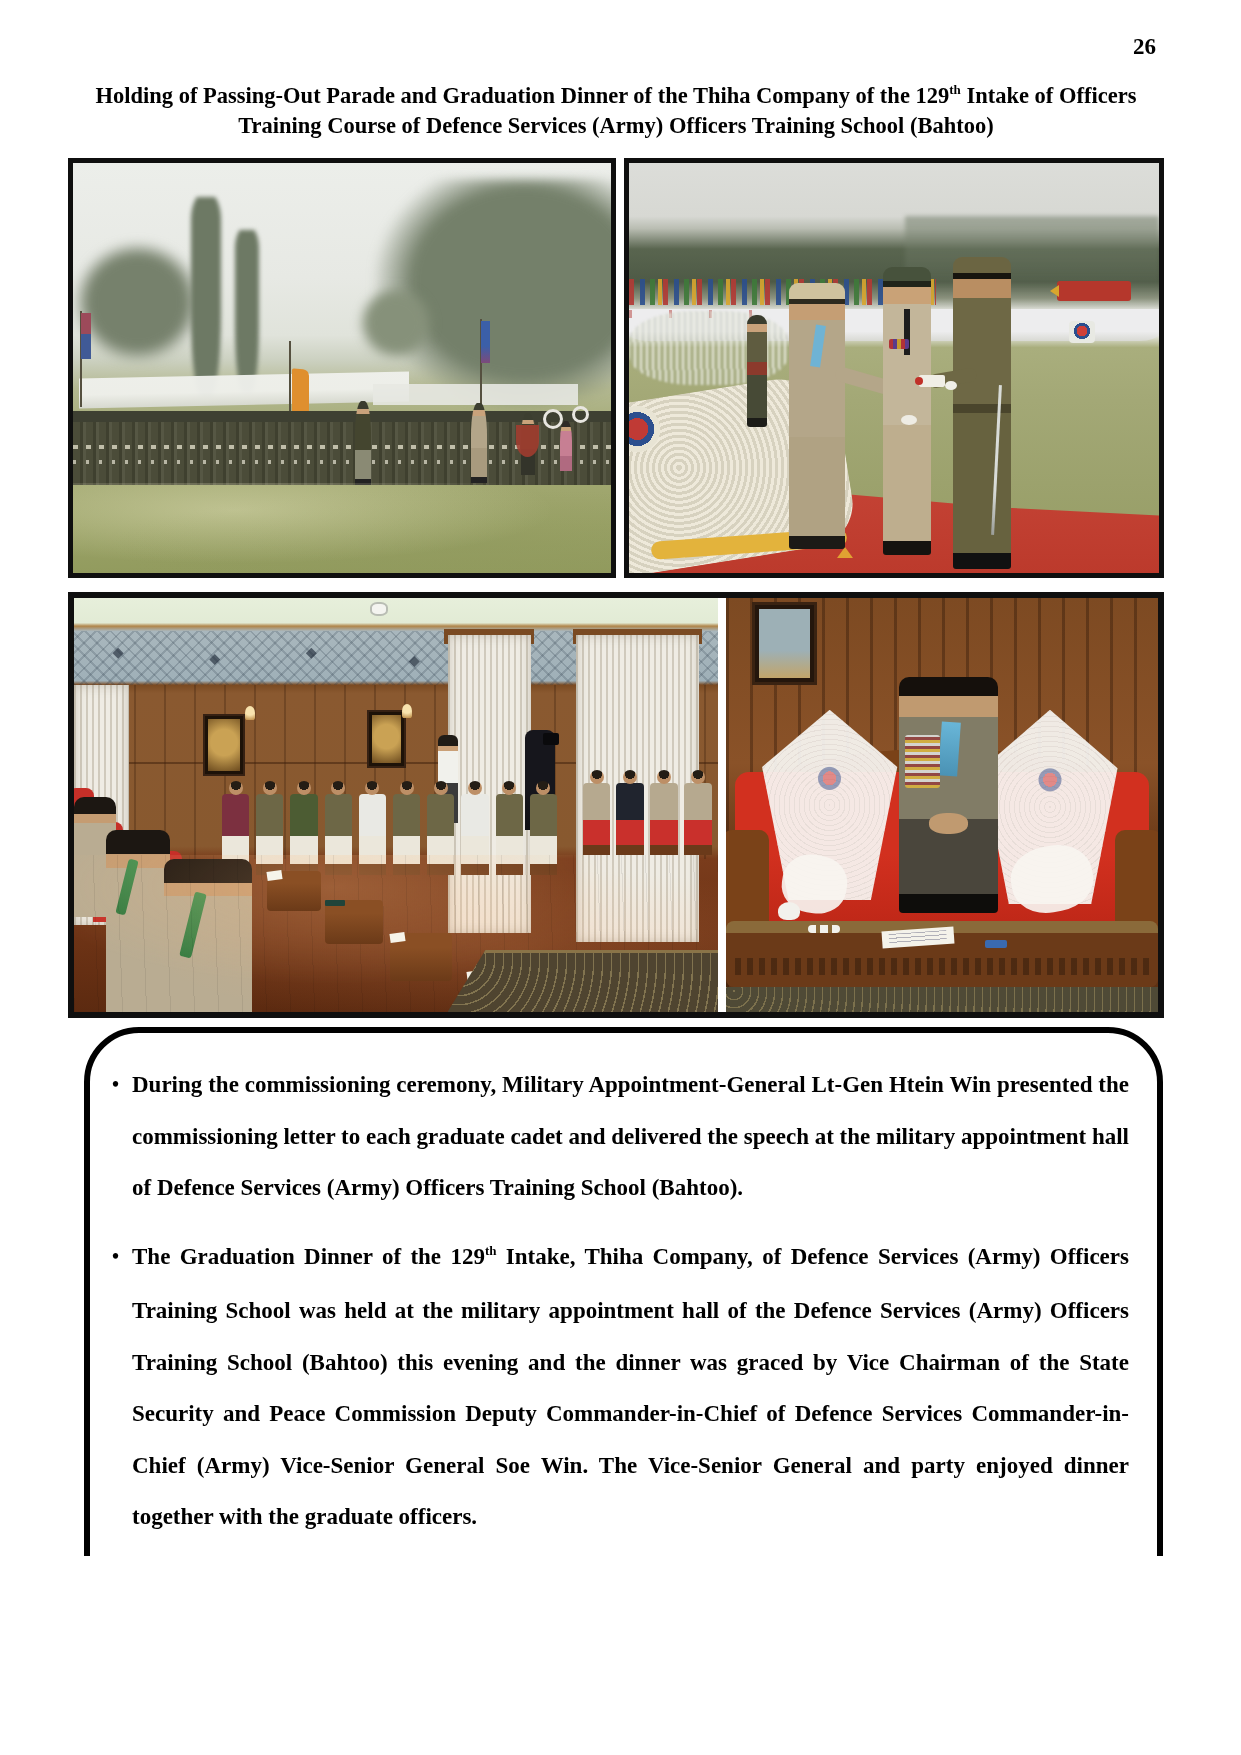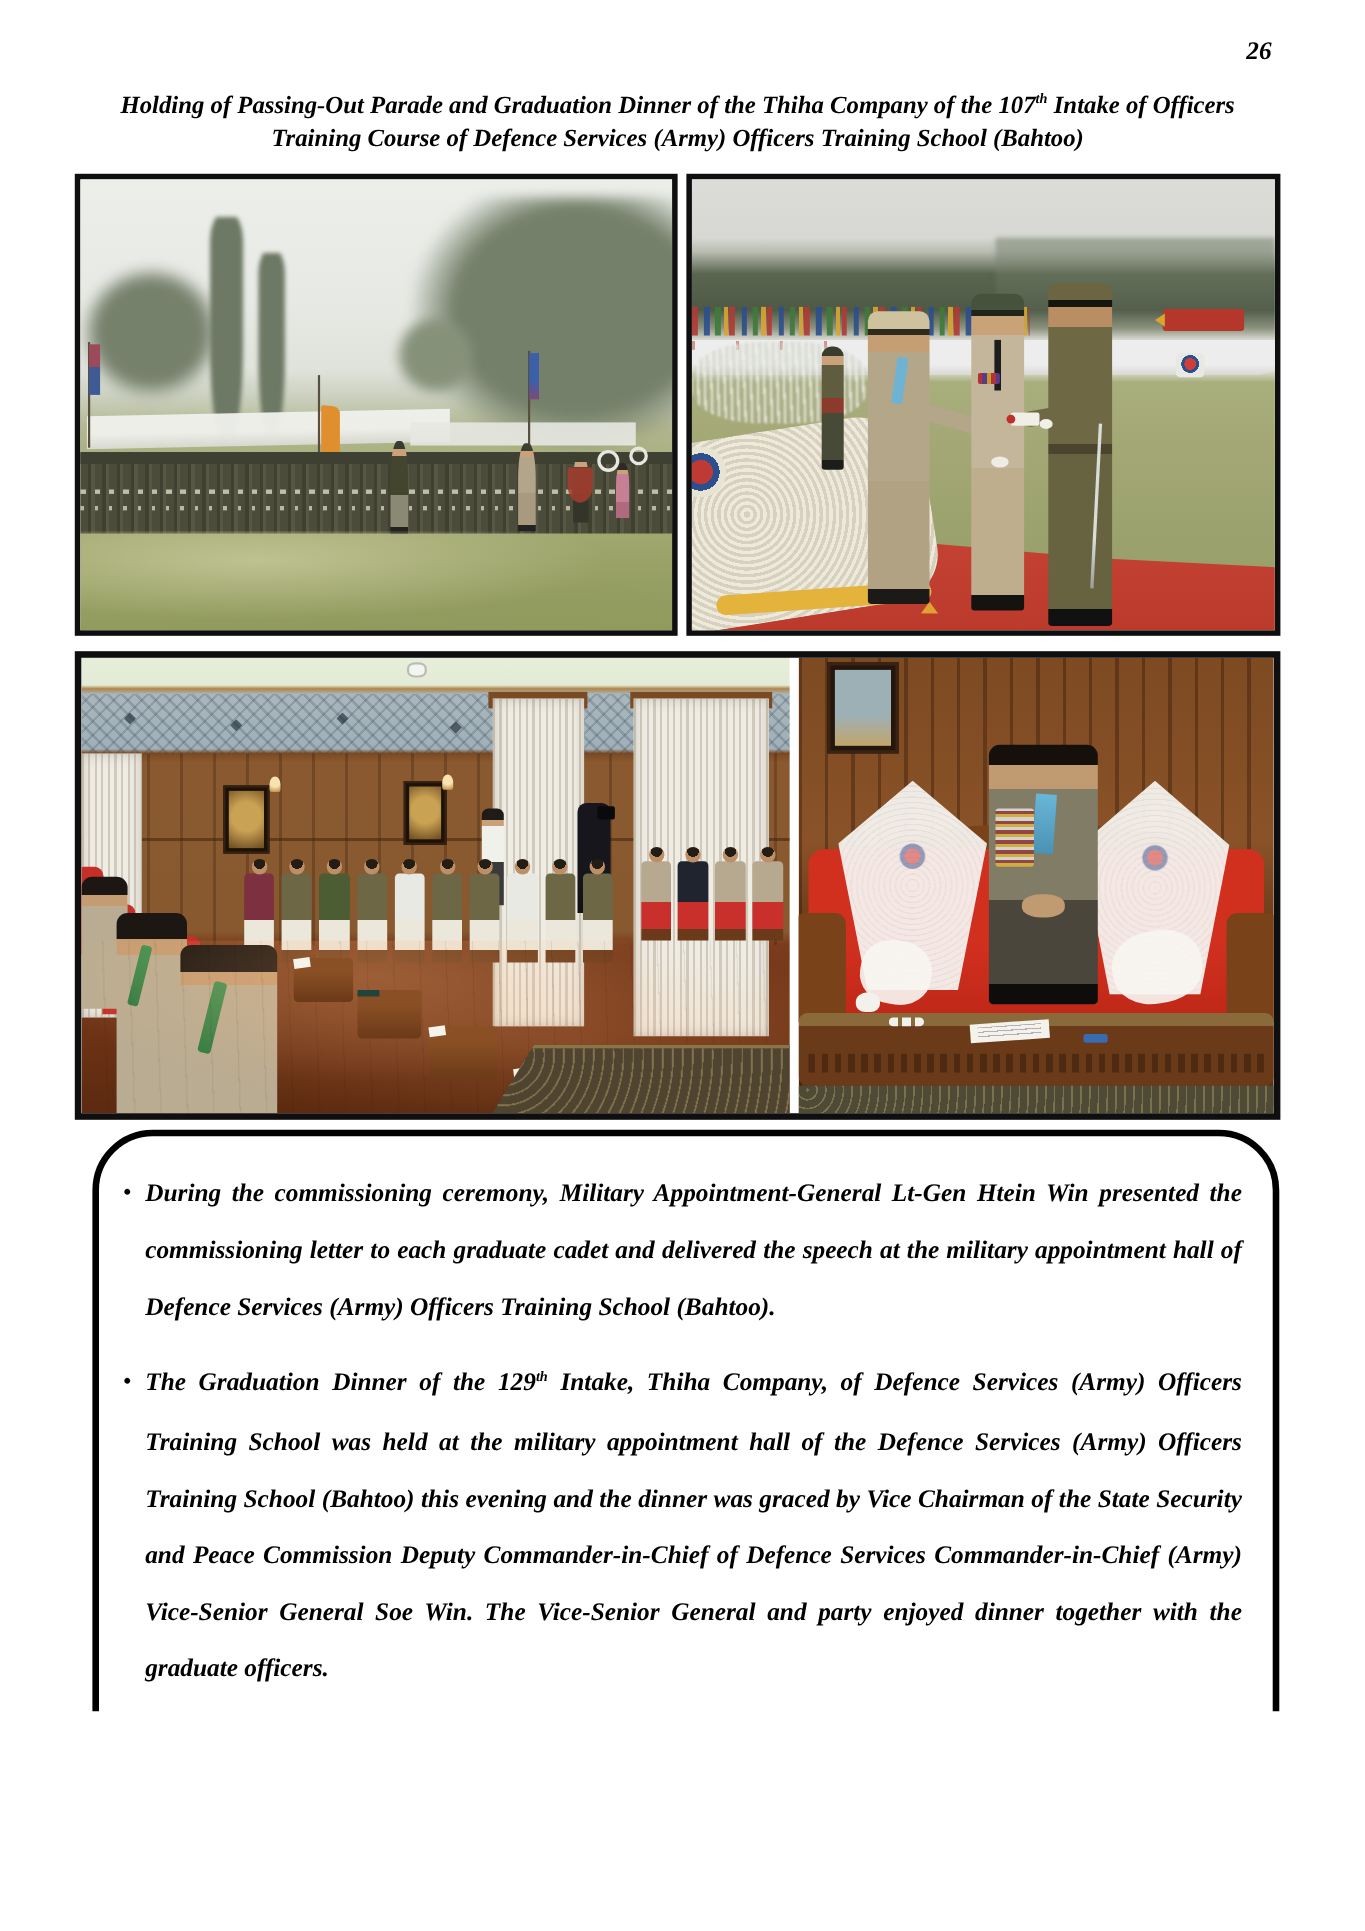--- a/index.html
+++ b/index.html
@@ -1,18 +1,18 @@
 <!DOCTYPE html>
 <html><head>
 <meta charset="utf-8">
 <style>
   * { margin:0; padding:0; box-sizing:border-box; }
   html,body { background:#ffffff; }
   .page { position:relative; width:1241px; height:1556px; background:#ffffff; color:#000;
-          font-family:"Liberation Serif","DejaVu Serif",serif; overflow:hidden;font-style:italic; }
+          font-family:"Liberation Serif","DejaVu Serif",serif; overflow:hidden; }
 
   .page-number { position:absolute; top:34px; left:1133px; font-size:23px; font-weight:700; }
 
   .title { position:absolute; top:82px; left:68px; width:1096px; text-align:center;
            font-size:22.5px; line-height:27px; font-weight:700; }
   .title sup, .btext sup { font-size:13px; font-weight:700; vertical-align:baseline; position:relative; top:-9px; }
 
   
   .photo { position:absolute; border:5px solid #0f0f0f; background:#e8e8e4; overflow:hidden; }
   .photo-parade { left:68px; top:158px; width:548px; height:420px; }
@@ -257,21 +257,21 @@
   .marker { width:20px; font-size:20px; font-weight:700; line-height:51.5px; }
   .btext { width:997px; font-size:23px; font-weight:700; line-height:51.5px; text-align:justify; }
 </style>
 </head>
 <body>
 
 <div class="page">
 
   <div class="page-number">26</div>
 
-  <h1 class="title"><span>Holding of Passing-Out Parade and Graduation Dinner of the Thiha Company of the 107</span><sup>th</sup><span> Intake of Officers Training Course of Defence Services (Army) Officers Training School (Bahtoo)</span></h1>
+  <h1 class="title"><span>Holding of Passing-Out Parade and Graduation Dinner of the Thiha Company of the 129</span><sup>th</sup><span> Intake of Officers Training Course of Defence Services (Army) Officers Training School (Bahtoo)</span></h1>
 
   <figure class="photo photo-parade">
     <div class="sc-parade">
       <div class="abs p1-trees-left"></div>
       <div class="abs p1-trees-right"></div>
       <div class="abs p1-trees-mid"></div>
       <div class="abs p1-conifer c1"></div>
       <div class="abs p1-conifer c2"></div>
       <div class="abs p1-building"></div>
       <div class="abs p1-building2"></div>

